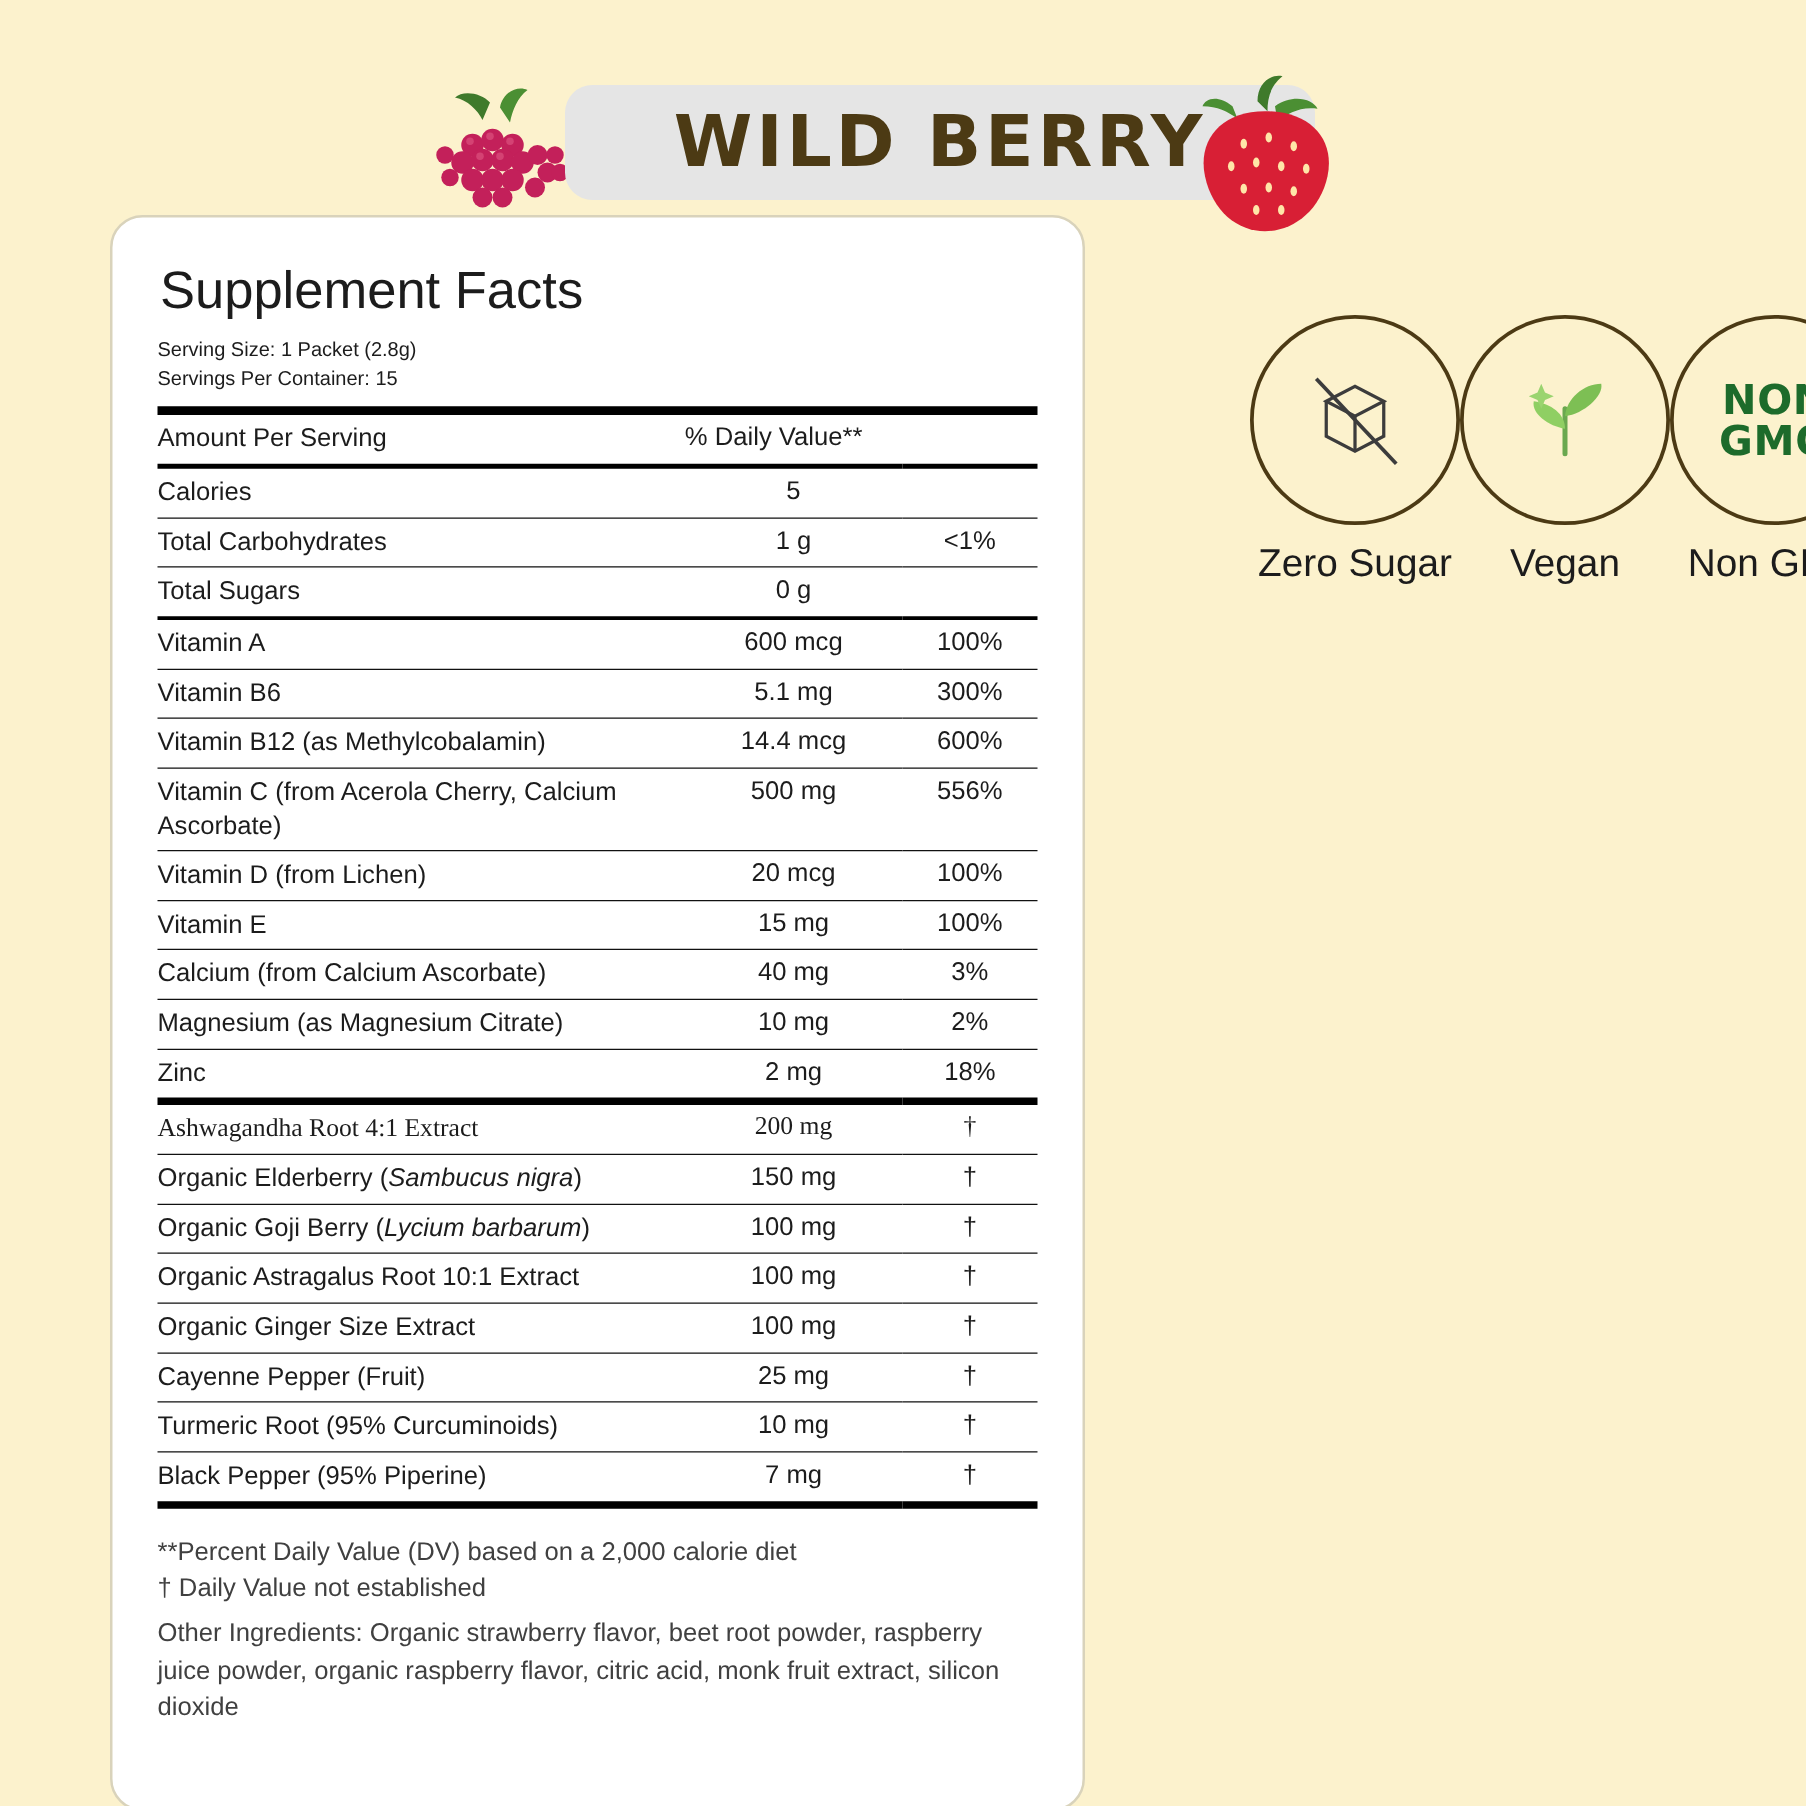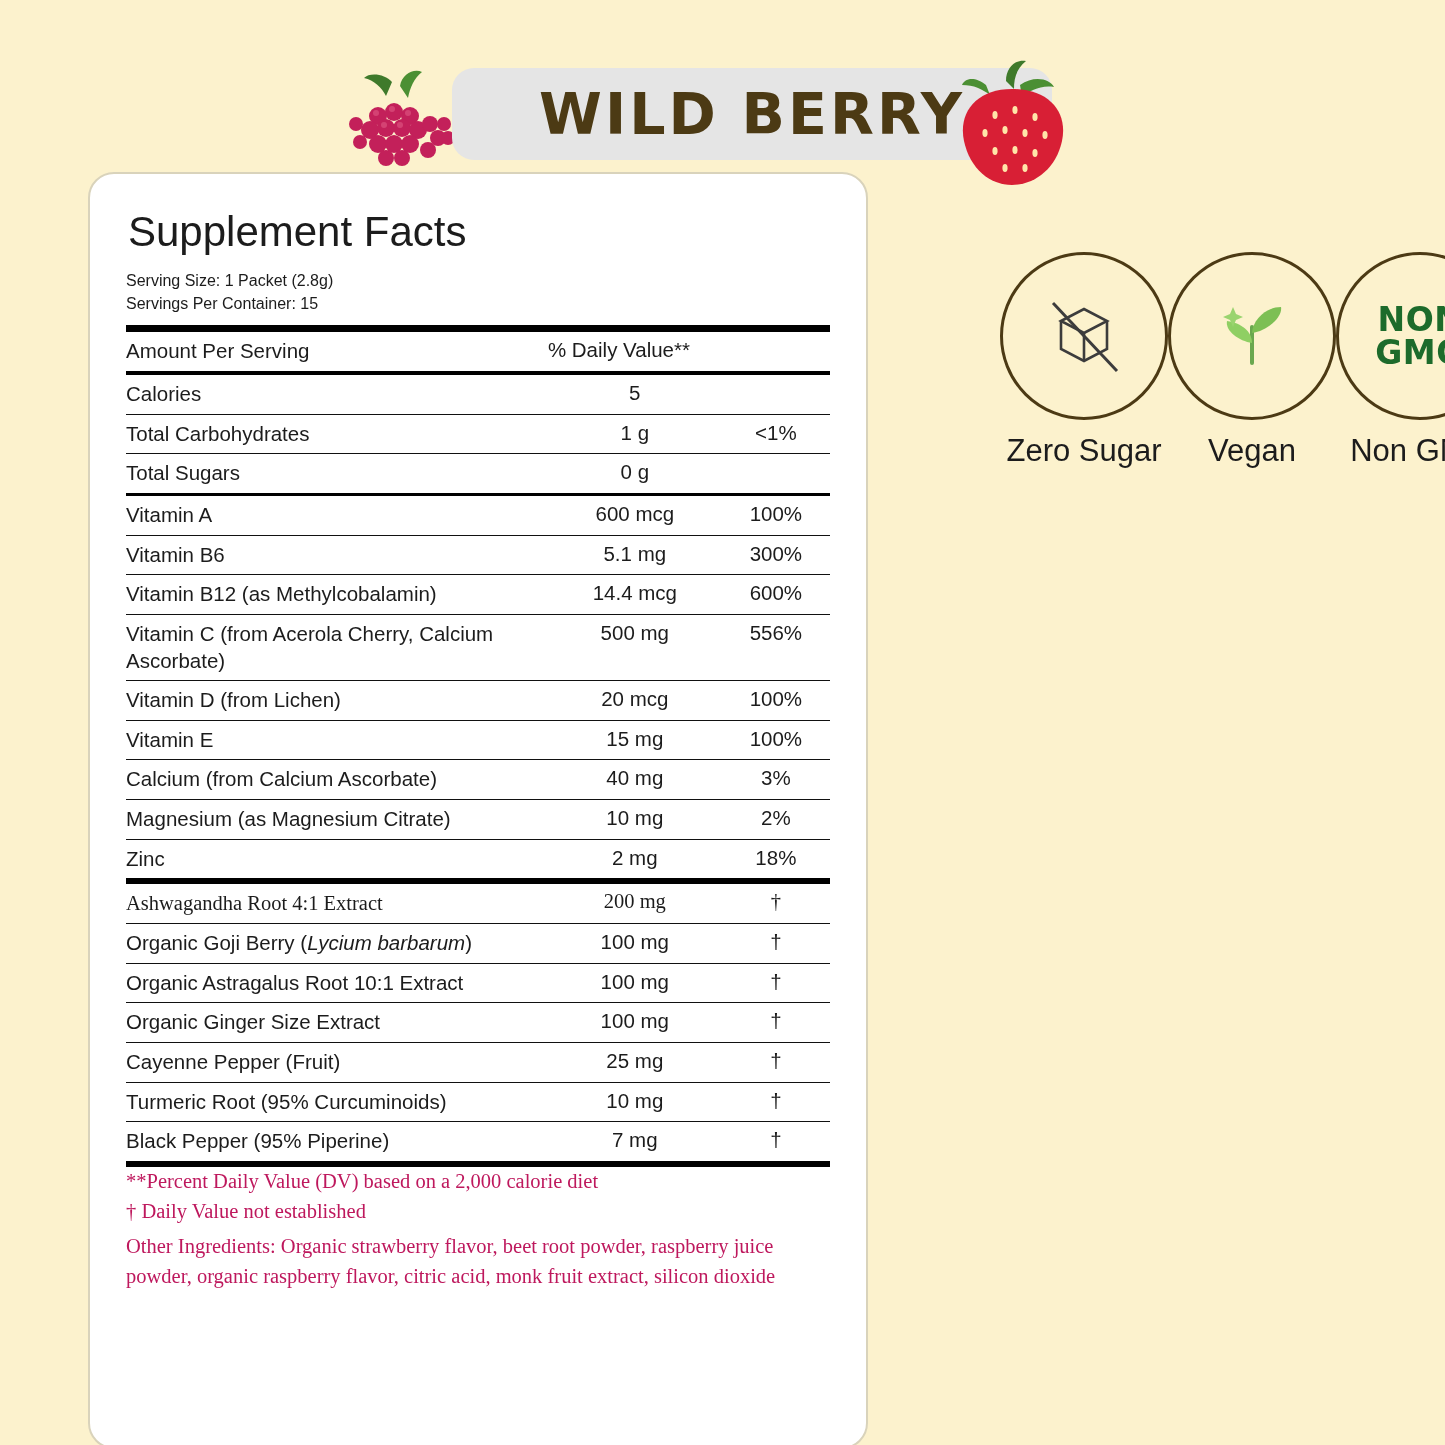--- a/index.html
+++ b/index.html
@@ -108,23 +108,22 @@
     border-top: 6px solid #000 !important;
     font-family: Liberation Serif, serif;
   }
   .medline {
     border-top: 3px solid #000 !important;
   }
 
   .footnotes {
     font-size: 20.5px;
     line-height: 1.45;
-    color: #be185d;
-    margin-top: 0;
-    font-family: Liberation Serif, serif;
+    color: #404040;
+    margin-top: 20px;
   }
   .footnotes .other {
     margin-top: 6px;
   }
 
   em { font-style: italic; }
 
   
   .badges {
     position: absolute;
@@ -307,20 +306,25 @@
           <td class="name">Zinc</td>
           <td class="amt">2 mg</td>
           <td class="dv">18%</td>
         </tr>
         <tr>
           <td class="name thickline">Ashwagandha Root 4:1 Extract</td>
           <td class="amt thickline">200 mg</td>
           <td class="dv thickline">†</td>
         </tr>
         <tr>
+          <td class="name">Organic Elderberry (<em>Sambucus nigra</em>)</td>
+          <td class="amt">150 mg</td>
+          <td class="dv">†</td>
+        </tr>
+        <tr>
           <td class="name">Organic Goji Berry (<em>Lycium barbarum</em>)</td>
           <td class="amt">100 mg</td>
           <td class="dv">†</td>
         </tr>
         <tr>
           <td class="name">Organic Astragalus Root 10:1 Extract</td>
           <td class="amt">100 mg</td>
           <td class="dv">†</td>
         </tr>
         <tr>

